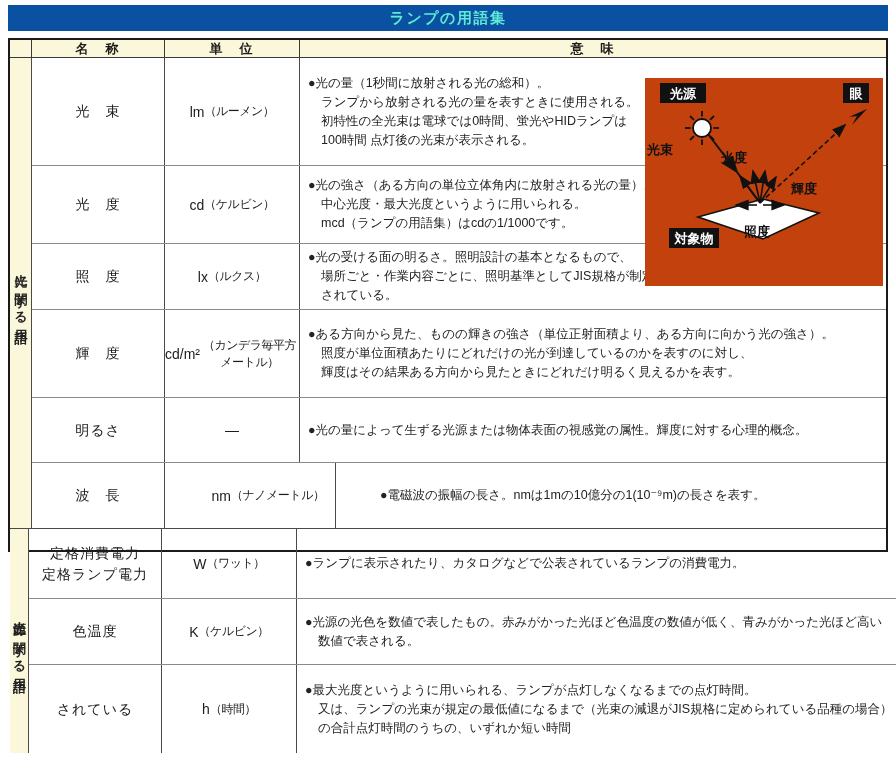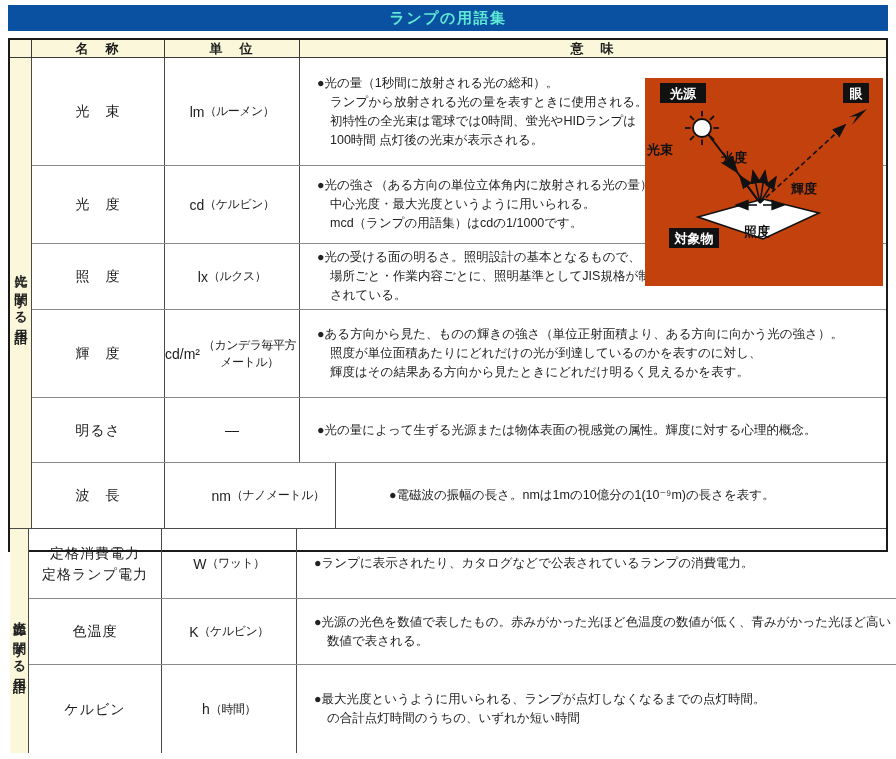--- a/index.html
+++ b/index.html
@@ -52,21 +52,21 @@
     width:135px; border-right:1px solid #4a4a4a;
     display:flex; align-items:center; justify-content:center;
     text-align:center;
   }
   .unit-symbol { font-size:14px; line-height:18px; }
   .unit-reading { font-size:12px; line-height:17px; letter-spacing:-0.5px; }
   .c-meaning {
     flex:1; display:flex; flex-direction:column; justify-content:center;
     padding:4px 6px 4px 8px; font-size:12.5px; line-height:19px; color:#222;
   }
-  .m-line { white-space:nowrap;margin-left:9px; }
+  .m-line { white-space:nowrap; }
   .m-line.cont { padding-left:13px; }
   .diagram {
     position:absolute; left:635px; top:38px; width:238px; height:208px;
     background:#c2410c;
   }
   .diagram svg { display:block; }
   svg text { font-family:"Liberation Sans","DejaVu Sans",sans-serif; }
 </style>
 </head>
 <body>
@@ -178,27 +178,28 @@
             <div class="c-unit">
               <div class="unit-symbol">K</div>
               <div class="unit-reading">（ケルビン）</div>
             </div>
             <div class="c-meaning">
               <div class="m-line">●光源の光色を数値で表したもの。赤みがかった光ほど色温度の数値が低く、青みがかった光ほど高い</div>
               <div class="m-line cont">数値で表される。</div>
             </div>
           </div>
           <div class="row" style="height: 89px;">
-            <div class="c-name">ケルビン</div>
+            <div class="c-name">されている</div>
             <div class="c-unit">
               <div class="unit-symbol">h</div>
               <div class="unit-reading">（時間）</div>
             </div>
             <div class="c-meaning">
               <div class="m-line">●最大光度というように用いられる、ランプが点灯しなくなるまでの点灯時間。</div>
+              <div class="m-line cont">又は、ランプの光束が規定の最低値になるまで（光束の減退がJIS規格に定められている品種の場合）</div>
               <div class="m-line cont">の合計点灯時間のうちの、いずれか短い時間</div>
             </div>
           </div>
         </div>
       </div>
     </div>
 
   <div class="diagram">
     <svg width="238" height="208" viewBox="0 0 238 208">
       <defs>

